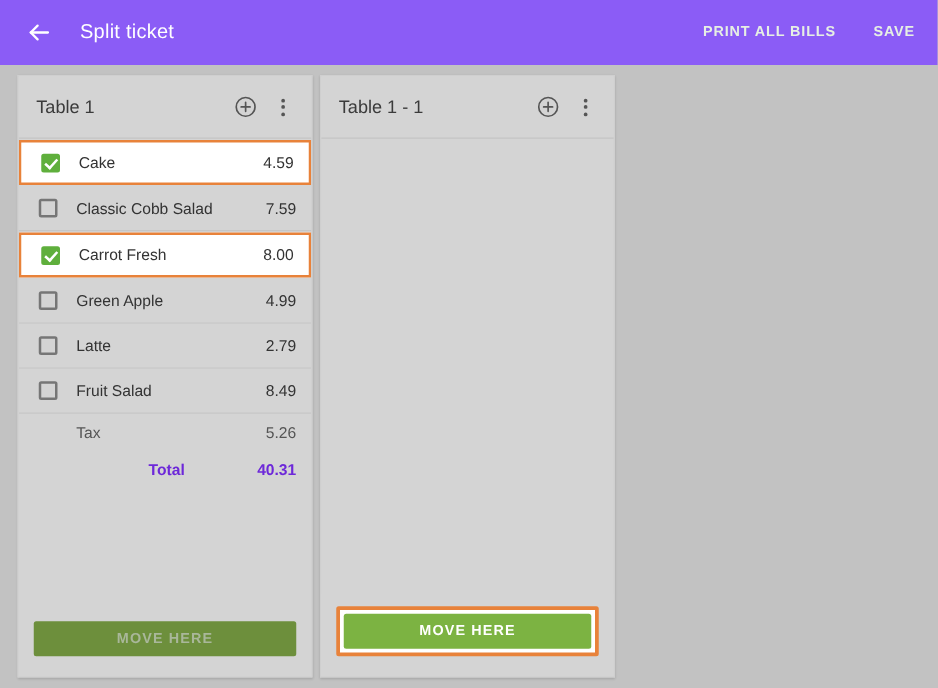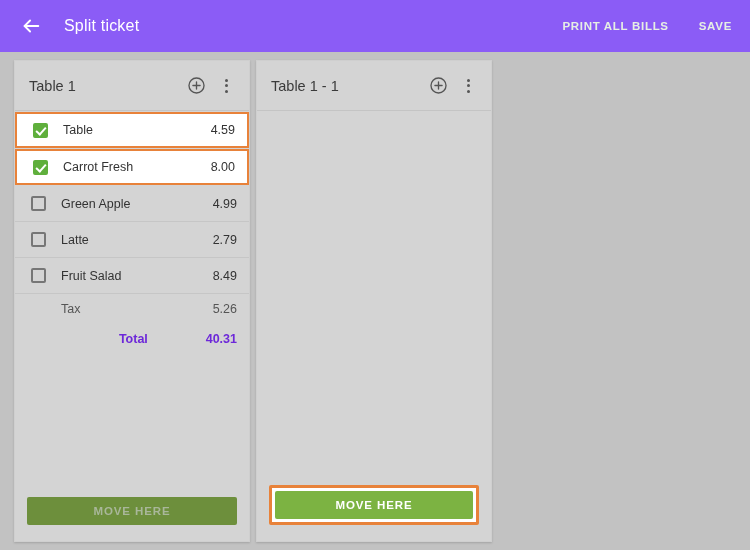--- a/index.html
+++ b/index.html
@@ -293,24 +293,31 @@
             <i></i>
         </span>
       </div>
     </div>
 
     <div class="panel-body">
       <div class="row selected">
         <div class="cb-cell">
           <span class="cb checked"></span>
         </div>
-        <div class="name">Table</div>
+        <div class="name">Cake</div>
         <div class="price">4.59</div>
       </div>
 
+      <div class="row">
+        <div class="cb-cell">
+          <span class="cb"></span>
+        </div>
+        <div class="name">Classic Cobb Salad</div>
+        <div class="price">7.59</div>
+      </div>
 
       <div class="row selected">
         <div class="cb-cell">
           <span class="cb checked"></span>
         </div>
         <div class="name">Carrot Fresh</div>
         <div class="price">8.00</div>
       </div>
 
       <div class="row">

